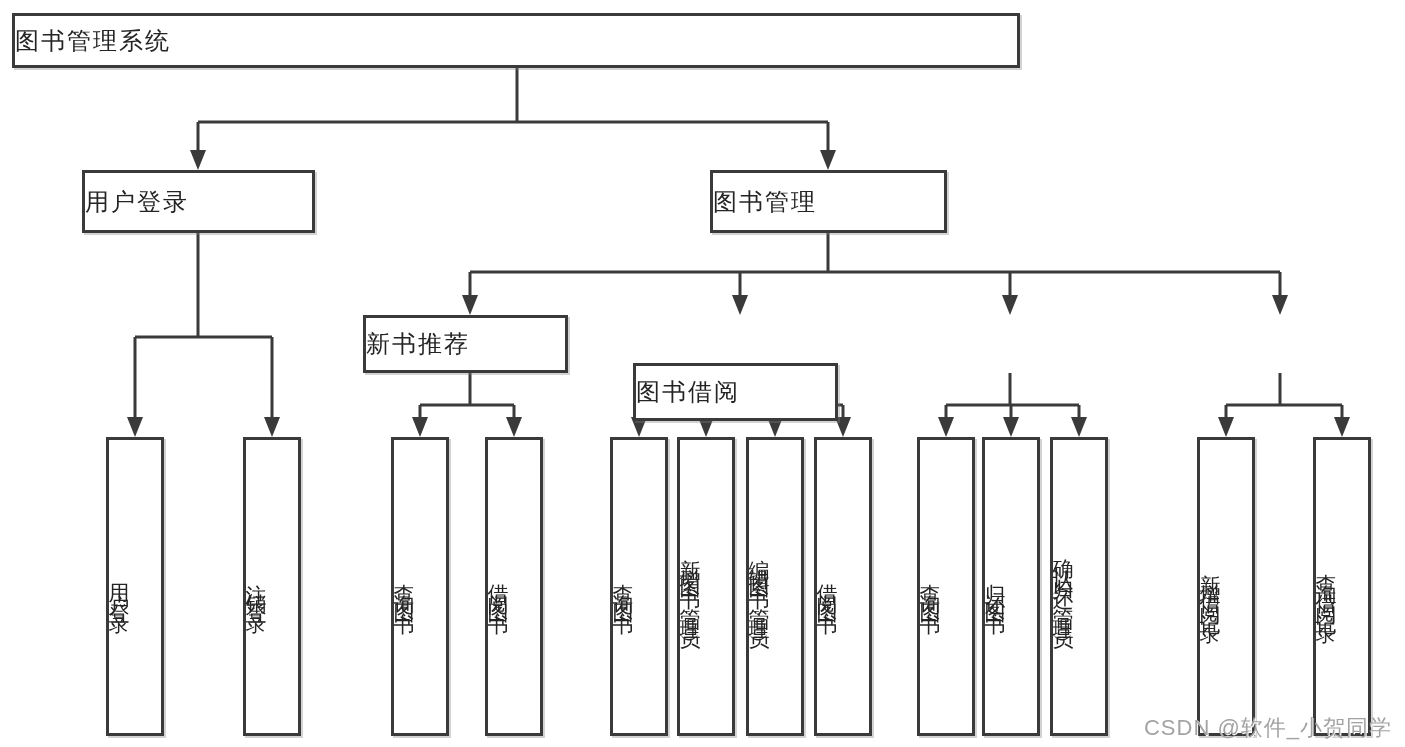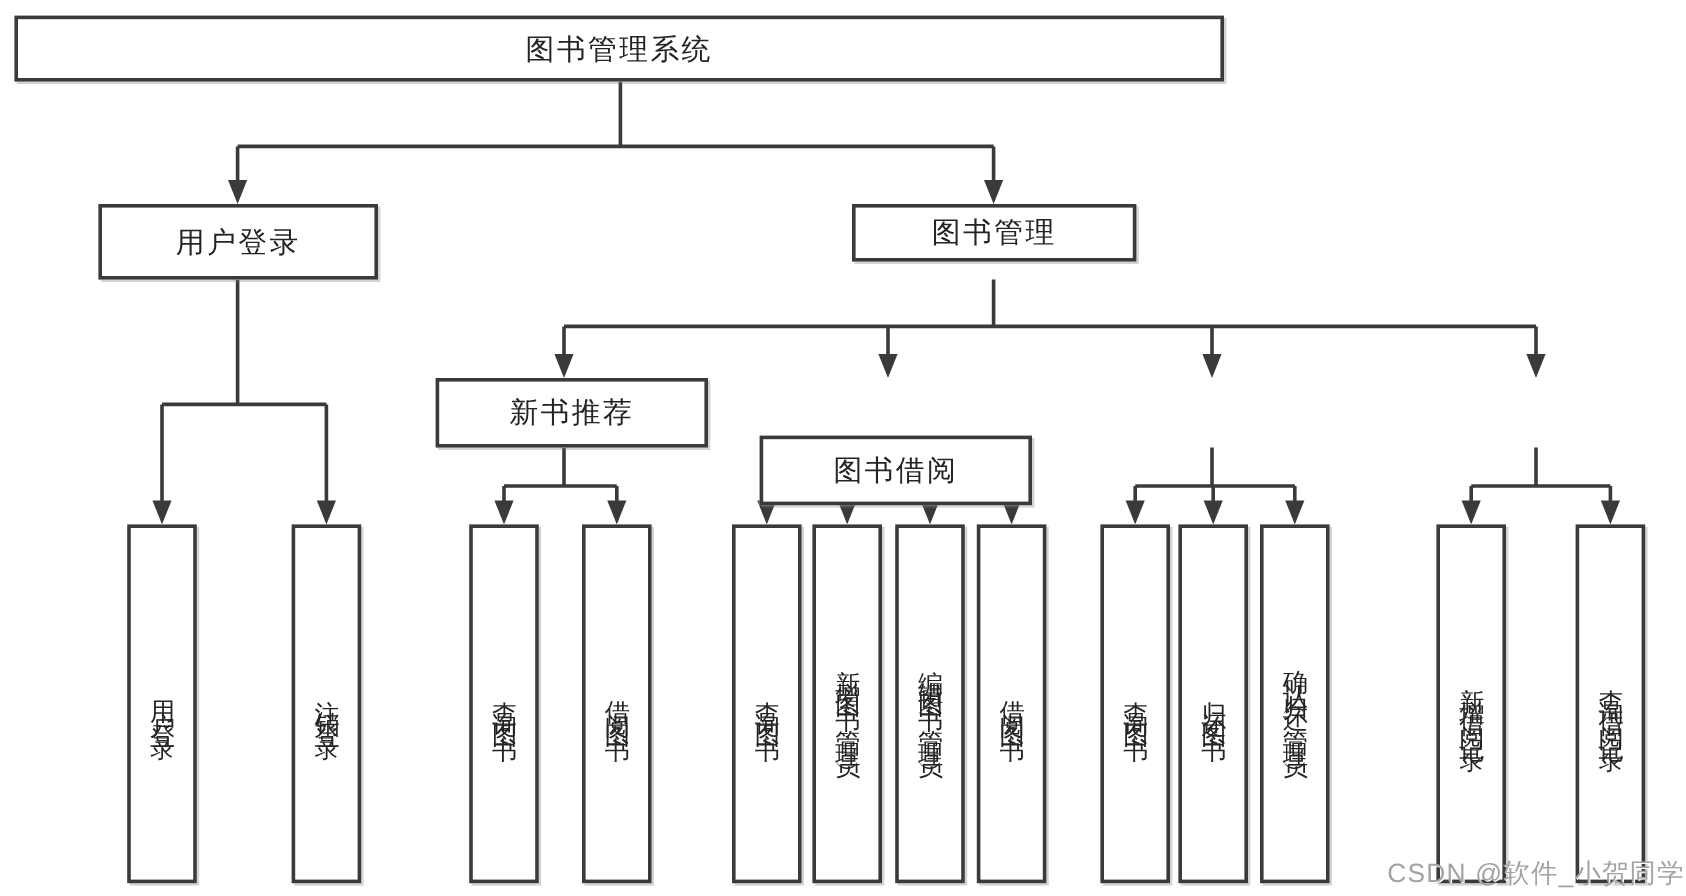--- a/index.html
+++ b/index.html
@@ -4,44 +4,44 @@
 <style>
   html,body { margin:0; padding:0; background:#ffffff; }
   .stage {
     position:relative; width:1405px; height:747px; background:#ffffff;
     font-family:"Liberation Sans","DejaVu Sans",sans-serif; overflow:hidden;
   }
   svg.connectors { position:absolute; left:0; top:0; z-index:1; }
   .box {
     position:absolute; box-sizing:border-box;
     border:3px solid #3a3a3a; background:#ffffff;
-    display:flex; align-items:center; justify-content:center;
+    display:flex; align-items:center; justify-content:flex-start;
     color:#242424; z-index:2;
     box-shadow:2px 2px 0 rgba(130,130,130,0.35);
   }
   .hlabel { font-size:24px; letter-spacing:2px; white-space:nowrap; }
   .vbox span {
     writing-mode:vertical-rl; text-orientation:mixed;
     font-size:21px; letter-spacing:10px; line-height:1; white-space:nowrap;
   }
   
   .n-root   { left:12px;  top:13px;  width:1008px; height:55px; }
   .n-l2a    { left:82px;  top:170px; width:233px;  height:63px; }
-  .n-l2b    { left:710px; top:170px; width:237px;  height:48px; }
-  .n-l3     { top:315px; width:227px; height:58px; }
+  .n-l2b    { left:710px; top:170px; width:237px;  height:63px; }
+  .n-l3     { top:315px; width:205px; height:58px; }
   .n-g0     { left:363px; }  .n-g1 { left:633px;margin-top:48px; }
   .n-g2     { left:903px; }  .n-g3 { left:1173px; }
   .vbox     { top:437px; width:58px; height:299px; }
   .v-ul1 { left:106px; } .v-ul2 { left:243px; }
   .v-nb1 { left:391px; } .v-nb2 { left:485px; }
   .v-bb1 { left:610px; } .v-bb2 { left:677px; } .v-bb3 { left:746px; } .v-bb4 { left:814px; }
   .v-cb1 { left:917px; } .v-cb2 { left:982px; } .v-cb3 { left:1050px; }
   .v-br1 { left:1197px; } .v-br2 { left:1313px; }
   .watermark {
-    position:absolute; right:1px; bottom:4px; z-index:3;
+    position:absolute; right:13px; bottom:4px; z-index:3;
     font-size:22px; color:#a3a3a3; letter-spacing:1px;
     text-shadow:1px 1px 0 #ffffff; white-space:nowrap;
   }
 </style>
 </head>
 <body>
 
 <div class="stage">
 
   <svg class="connectors" width="1405" height="747" viewBox="0 0 1405 747">

